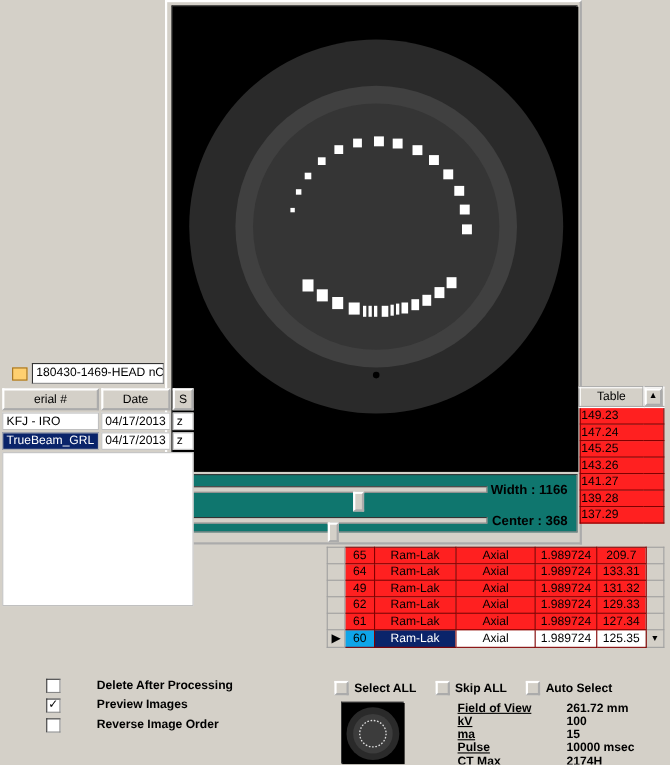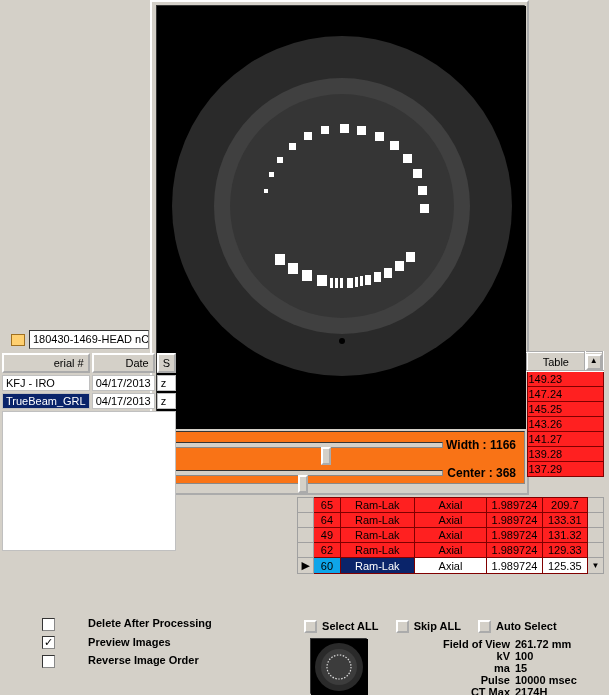--- a/index.html
+++ b/index.html
@@ -16,21 +16,21 @@
   left: 4px; top: 3px;
   width: 369px; height: 423px;
   background: #000;
   border: 1px inset #888;
 }
 .slider-group {
   position: absolute;
   left: 4px; top: 429px;
   width: 369px; height: 53px;
   border: 1px inset #888;
-  background: #f97316;
+  background: #0f766e;
 }
 .slider-row { position: relative; height: 28px; }
 .slider-track {
   position: absolute;
   left: 8px; top: 10px;
   width: 278px; height: 6px;
   background: #d4d0c8;
   border: 1px inset #888;
 }
 .slider-thumb {
@@ -67,21 +67,21 @@
 .table-left {
   position: absolute;
   left: 0; top: 351px;
   width: 149px;
 }
 .table-left th {
   background: #d4d0c8;
   border: 2px outset #fff;
   padding: 2px 4px;
   font-weight: normal;
-  text-align: right;
+  text-align: center;
 }
 .table-left td {
   border: 1px solid #c0c0c0;
   background: #fff;
   padding: 1px 3px;
 }
 .table-left td.sel { background: #0a246a; color: #fff; }
 .table-left .blank { background: #fff; height: 140px; }
 
 .red-table {
@@ -175,21 +175,21 @@
   width: 57px; height: 56px;
   background: #000;
   border: 1px inset #888;
 }
 .info-block {
   position: absolute;
   left: 416px; top: 638px;
   font-weight: bold;
 }
 .info-row { white-space: nowrap; margin-bottom: 0px; }
-.info-label { display: inline-block; width: 94px; text-align: right; }
+.info-label { display: inline-block; width: 94px; text-align: left; text-decoration: underline; }
 .info-val { margin-left: 5px; }
 
 svg { display: block; }
 </style>
 </head>
 <body>
 
 <div class="ct-preview">
   <div class="ct-image">
     <svg width="369" height="423" viewBox="0 0 369 423">
@@ -337,20 +337,29 @@
   <tr>
     <td class="marker"></td>
     <td class="rownum">62</td>
     <td class="red">Ram-Lak</td>
     <td class="red">Axial</td>
     <td class="red">1.989724</td>
     <td class="red">129.33</td>
     <td class="marker"></td>
   </tr>
   <tr>
+    <td class="marker"></td>
+    <td class="rownum">61</td>
+    <td class="red">Ram-Lak</td>
+    <td class="red">Axial</td>
+    <td class="red">1.989724</td>
+    <td class="red">127.34</td>
+    <td class="marker"></td>
+  </tr>
+  <tr>
     <td class="marker">▶</td>
     <td class="rownum-w">60</td>
     <td class="sel">Ram-Lak</td>
     <td class="white">Axial</td>
     <td class="white">1.989724</td>
     <td class="white">125.35</td>
     <td class="marker" style="font-size:8px">▼</td>
   </tr>
 </tbody>
   </table>

